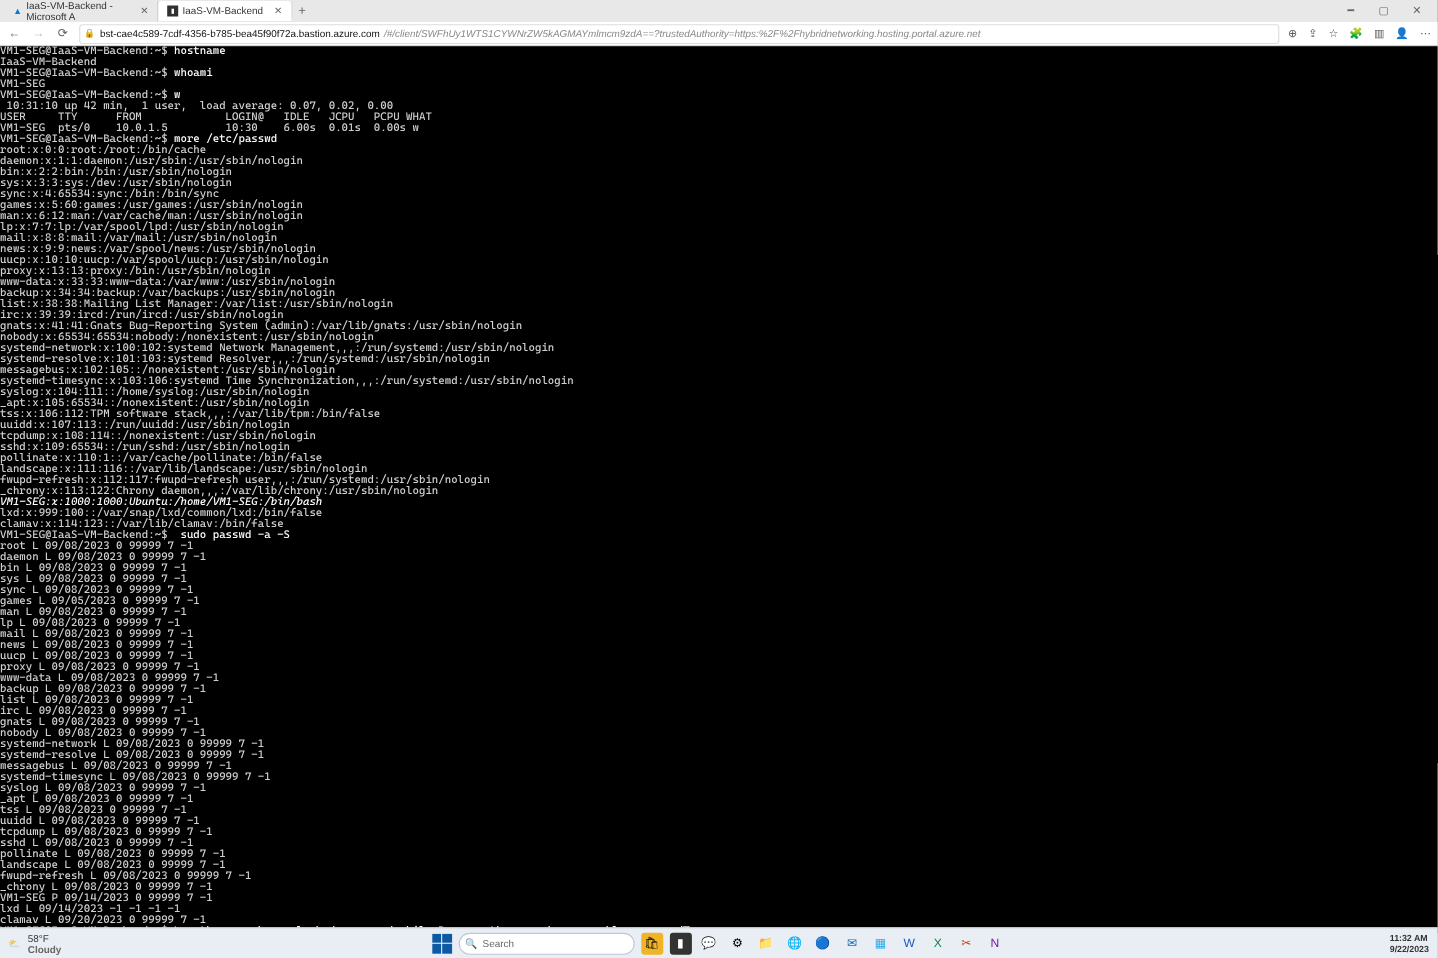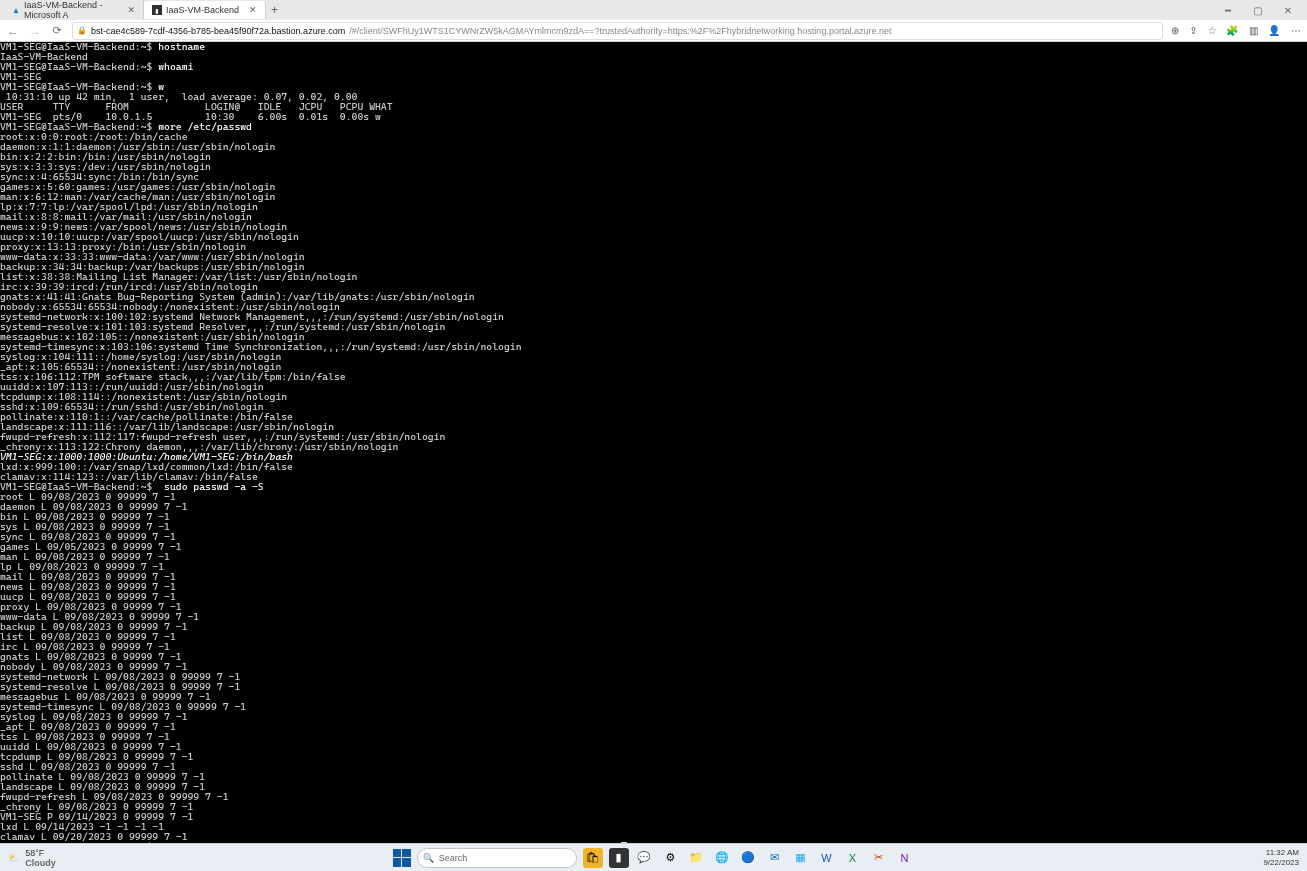--- a/index.html
+++ b/index.html
@@ -12,38 +12,38 @@
 .tab-close { font-size: 9px; color: #666; margin-left: 6px; cursor: pointer; }
 .addtab { width: 18px; height: 18px; display: flex; align-items: center; justify-content: center; font-size: 12px; color: #666; }
 .win-controls { margin-left: auto; display: flex; }
 .win-btn { width: 30px; height: 18px; display: flex; align-items: center; justify-content: center; font-size: 10px; color: #666; }
 .nav-row { display: flex; align-items: center; height: 22px; background: #fff; border-bottom: 1px solid #d0d0d0; padding: 0 6px; gap: 8px; }
 .nav-btn { color: #666; font-size: 11px; width: 14px; display:flex;align-items:center;justify-content:center; }
 .nav-btn.disabled { color: #bbb; }
 .url-wrap { display:flex; align-items:center; flex:1; height:18px; border:1px solid #ddd; border-radius:3px; padding:0 4px; gap:4px; font-size:9px; }
 .lock { font-size:8px; color:#666; }
 .url-host { color:#111; }
-.url-path { color:#888; }
+.url-path { color:#888;font-style:italic; }
 .right-icons { display:flex; gap:10px; font-size:10px; color:#555; }
 .terminal { background:#000; color:#d0d0d0; font-family:"Cascadia Mono","Consolas",monospace; font-size:10px; line-height:10px; height:806px; overflow:hidden; padding:0; white-space:pre; }
 .terminal .p { color:#d0d0d0; }
 .terminal .i { color:#fff; }
 .terminal .e { color:#fff;font-style:italic; }
 .cursor { display:inline-block; width:6px; height:10px; background:#d0d0d0; vertical-align:bottom; }
 .taskbar { position:absolute; bottom:0; left:0; right:0; height:28px; background:#e9eef4; border-top:1px solid #c8d0d8; display:flex; align-items:center; padding:0 8px; }
 .weather { display:flex; align-items:center; gap:6px; font-size:9px; color:#333; }
 .taskbar-center { position:absolute; left:50%; transform:translateX(-50%); display:flex; align-items:center; gap:6px; }
 .start { width:18px; height:18px; display:grid; grid-template-columns:1fr 1fr; grid-template-rows:1fr 1fr; gap:1px; }
 .start div:nth-child(1){background:#0c59a4;}
 .start div:nth-child(2){background:#0c59a4;}
 .start div:nth-child(3){background:#0c59a4;}
 .start div:nth-child(4){background:#0c59a4;}
 .search-box { display:flex; align-items:center; width:160px; height:20px; background:#fff; border:1px solid #c0c8d0; border-radius:10px; padding:0 6px; gap:4px; font-size:9px; color:#666; }
 .tb-icon { width:20px; height:20px; border-radius:3px; display:flex; align-items:center; justify-content:center; font-size:11px; }
-.clock { margin-left:auto; font-size:8px; text-align:right; line-height:10px; color:#333; }
+.clock { margin-left:auto; font-size:8px; line-height:10px; color:#333;font-weight:bold; }
 </style>
 </head>
 <body>
 
 <div class="browser-top">
   <div class="tabs">
     <div class="tab">
       <span class="tab-icon" style="color:#0078d4;">▲</span>
       <span>IaaS-VM-Backend - Microsoft A</span>
       <span class="tab-close">✕</span>

